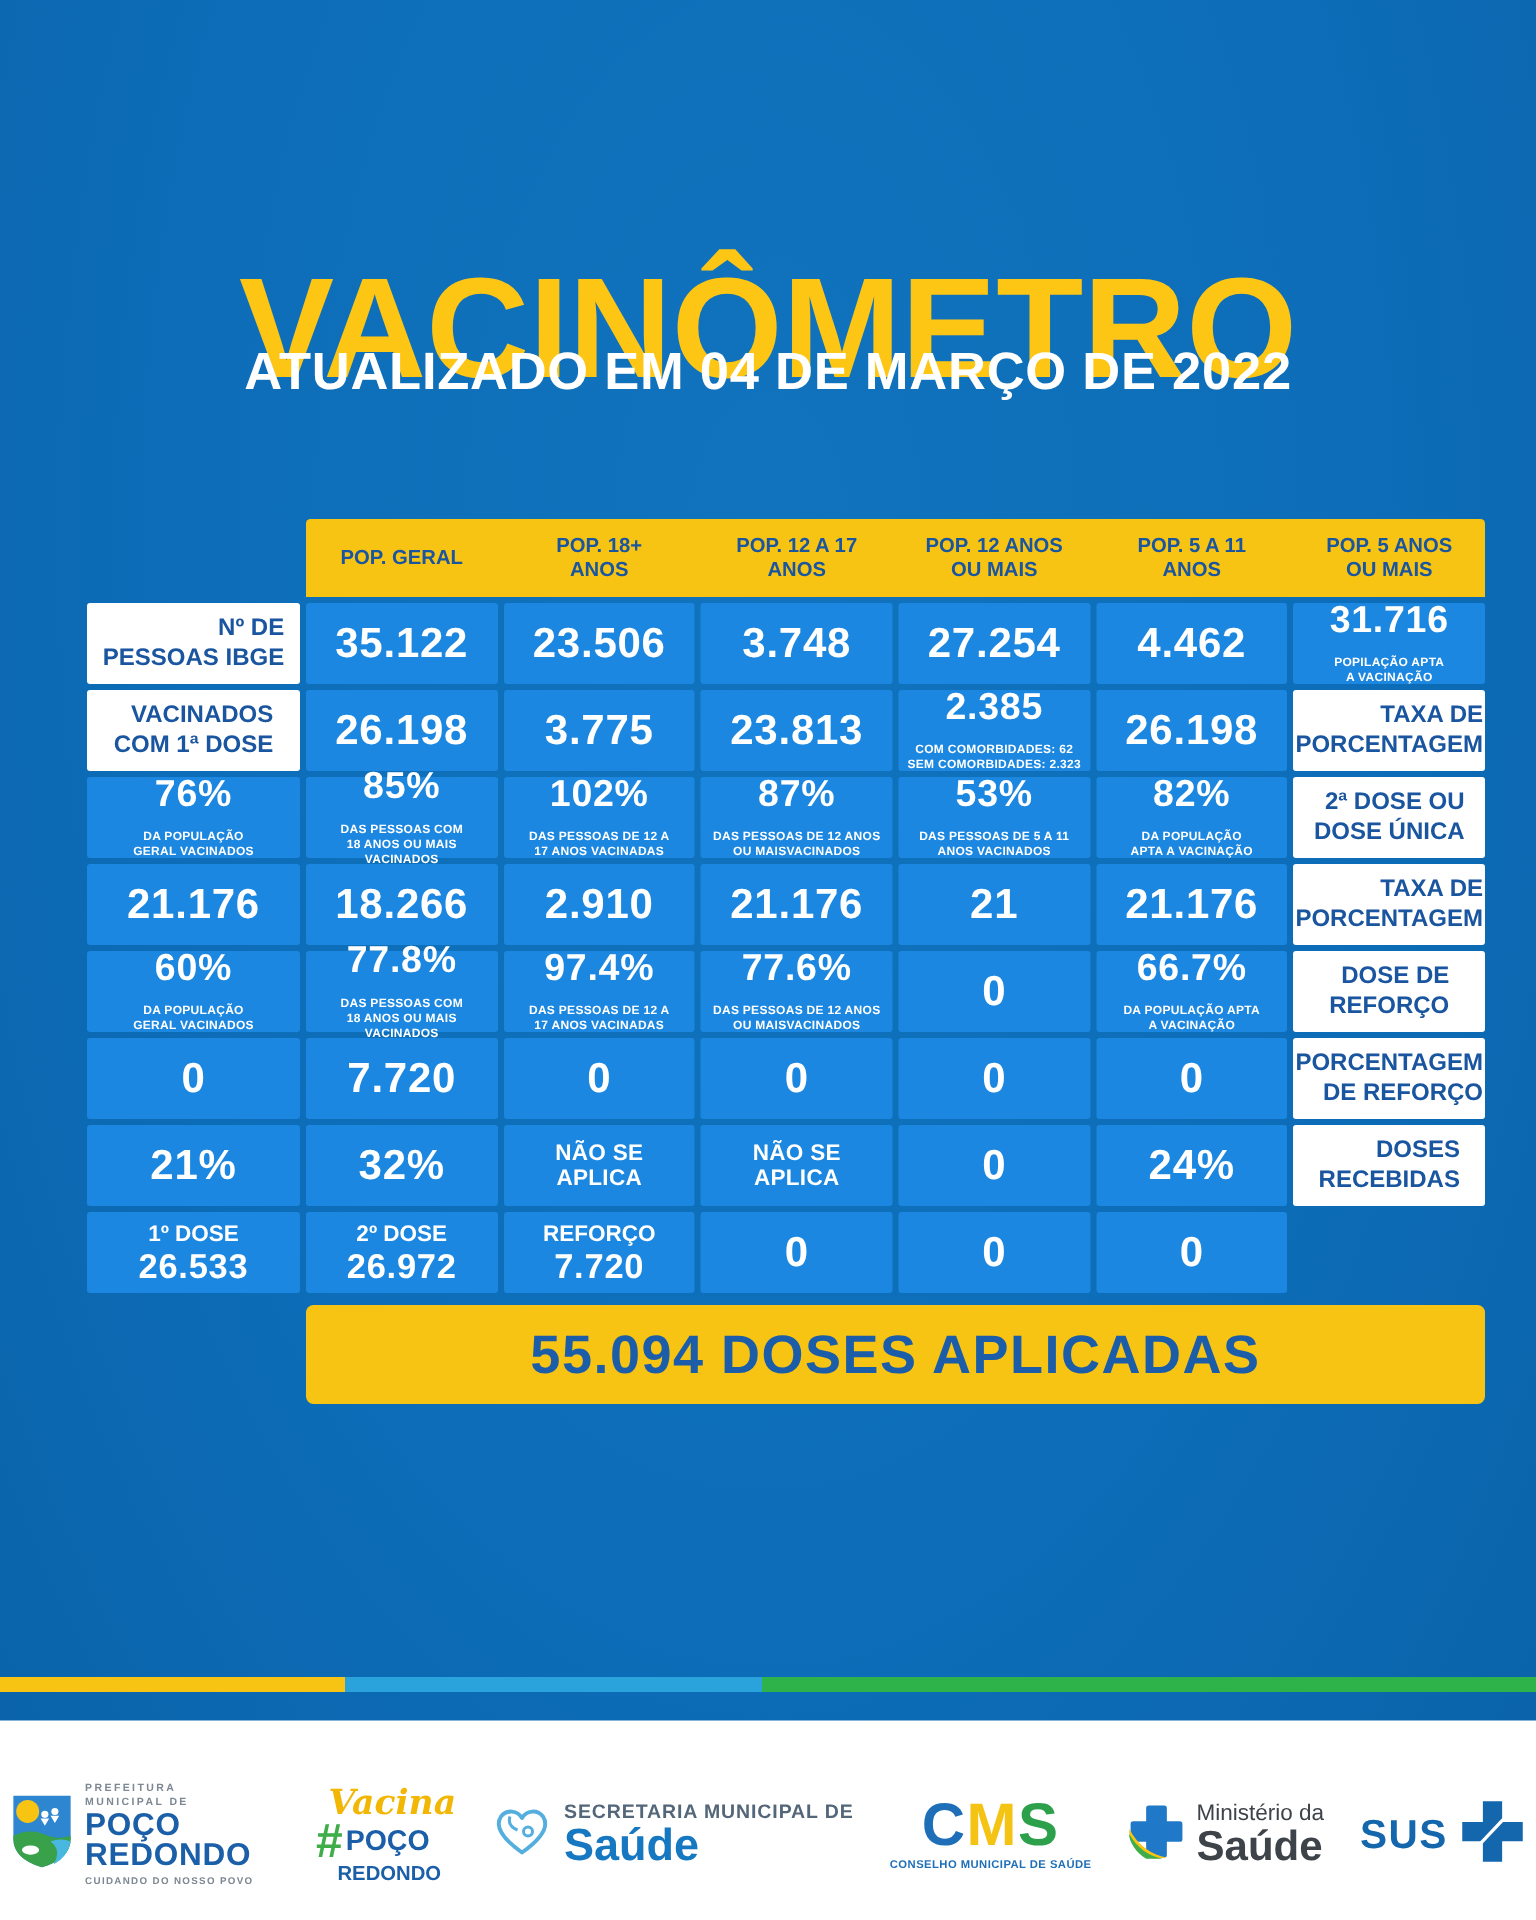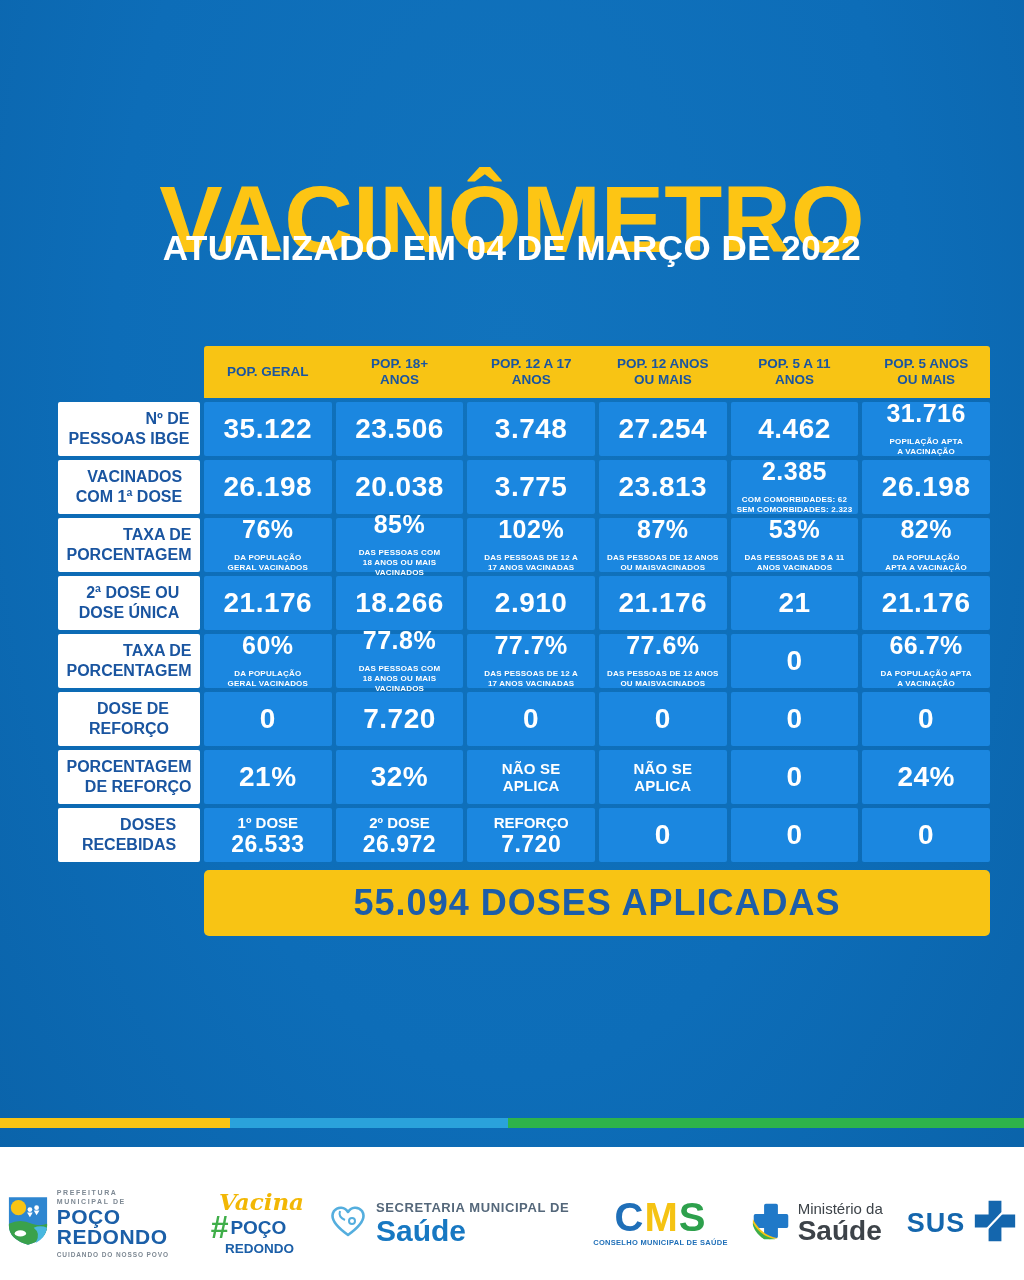--- a/index.html
+++ b/index.html
@@ -142,23 +142,20 @@
           <span class="cell-value">31.716</span>
           <span class="cell-sub">POPILAÇÃO APTA
 A VACINAÇÃO</span>
         </div>
         <div class="row-label">VACINADOS
 COM 1ª DOSE</div>
         <div class="cell">
           <span class="cell-value">26.198</span>
         </div>
         <div class="cell">
-          <span class="cell-value">20.038</span>
-        </div>
-        <div class="cell">
           <span class="cell-value">3.775</span>
         </div>
         <div class="cell">
           <span class="cell-value">23.813</span>
         </div>
         <div class="cell has-sub">
           <span class="cell-value">2.385</span>
           <span class="cell-sub">COM COMORBIDADES: 62
 SEM COMORBIDADES: 2.323</span>
         </div>
@@ -223,21 +220,21 @@
           <span class="cell-value">60%</span>
           <span class="cell-sub">DA POPULAÇÃO
 GERAL VACINADOS</span>
         </div>
         <div class="cell has-sub">
           <span class="cell-value">77.8%</span>
           <span class="cell-sub">DAS PESSOAS COM
 18 ANOS OU MAIS VACINADOS</span>
         </div>
         <div class="cell has-sub">
-          <span class="cell-value">77.7%</span>
+          <span class="cell-value">97.4%</span>
           <span class="cell-sub">DAS PESSOAS DE 12 A
 17 ANOS VACINADAS</span>
         </div>
         <div class="cell has-sub">
           <span class="cell-value">77.6%</span>
           <span class="cell-sub">DAS PESSOAS DE 12 ANOS
 OU MAISVACINADOS</span>
         </div>
         <div class="cell">
           <span class="cell-value">0</span>

